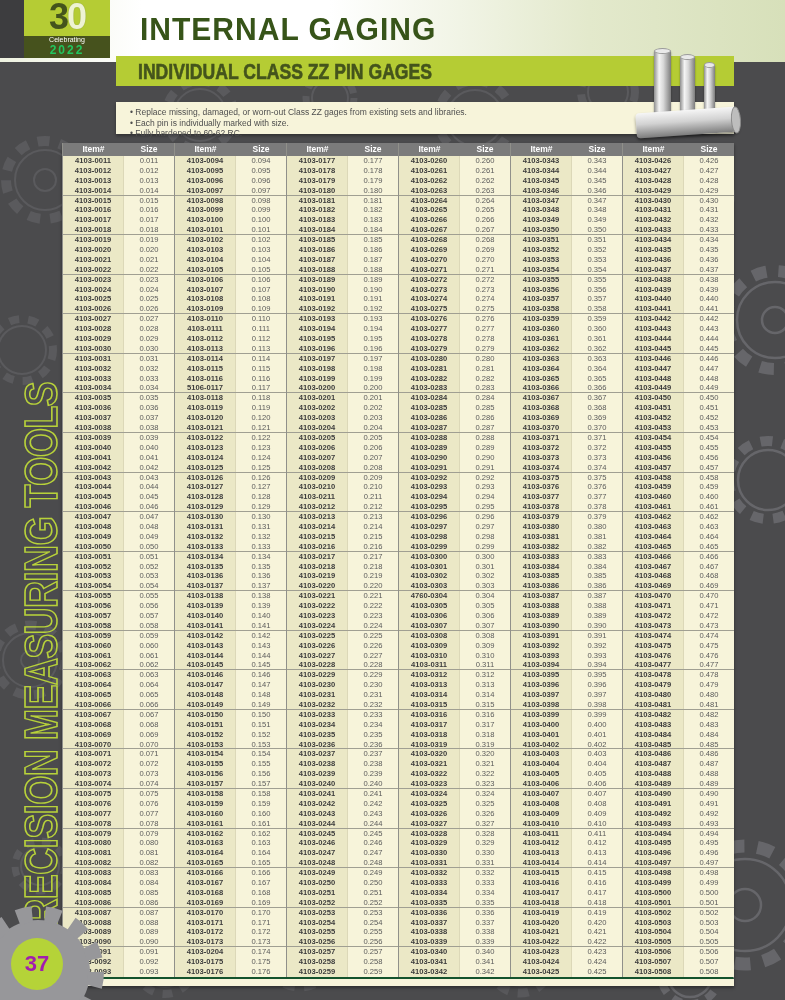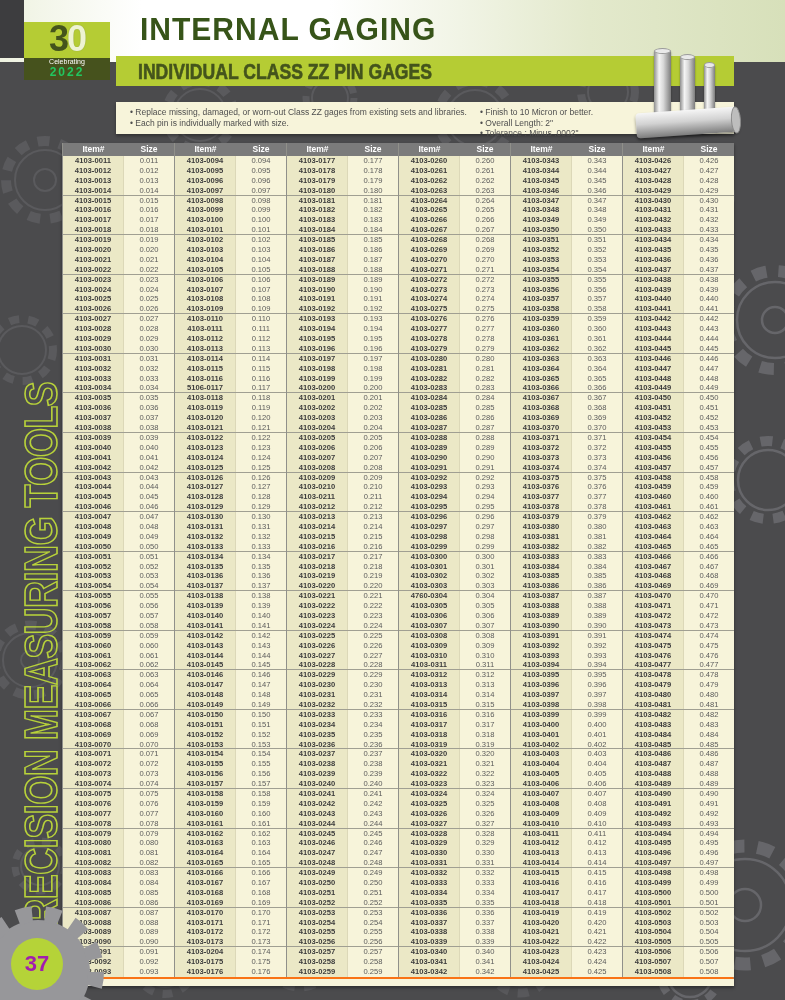--- a/index.html
+++ b/index.html
@@ -3,21 +3,21 @@
 <meta charset="utf-8">
 <style>
   html,body{margin:0;padding:0;}
   #page{position:relative;width:785px;height:1000px;background:#4b4b4d;overflow:hidden;
         font-family:"Liberation Sans",sans-serif;}
   
   #gear-layer{position:absolute;inset:0;z-index:0;}
   
   .top-band{position:absolute;top:0;left:0;width:785px;height:62px;z-index:2;
     background:linear-gradient(90deg,#eef2e0 0%,#ffffff 18%,#ffffff 42%,#e3e9cc 75%,#d7e0ba 100%);}
-  .logo{position:absolute;top:0;left:24px;width:86px;height:58px;background:#b5cc34;z-index:3;overflow:hidden;margin-top:22px;}
+  .logo{position:absolute;top:0;left:24px;width:86px;height:58px;background:#b5cc34;z-index:3;overflow:hidden;}
   .logo-notch{position:absolute;top:0;left:0;width:24px;height:58px;background:#3d3d3f;z-index:3;}
   .logo-num{text-align:center;font-size:36px;line-height:34px;font-weight:bold;letter-spacing:-2px;}
   .logo-num .d1{color:#44541c;}
   .logo-num .d2{color:#eef3d2;text-shadow:0 0 1px #7d8f3a;}
   .logo-strip{position:absolute;left:0;right:0;bottom:0;height:22px;background:#46521d;text-align:center;}
   .logo-cap{display:block;font-size:7px;color:#ffffff;line-height:8px;}
   .logo-year{display:block;font-size:12px;line-height:12px;font-weight:bold;color:#22c55e;letter-spacing:2px;}
   .page-title{position:absolute;top:12px;left:140px;z-index:3;font-size:31px;font-weight:bold;
     color:#375419;letter-spacing:1px;transform:scaleX(.97);transform-origin:left;}
   
@@ -42,21 +42,21 @@
   .pin2{left:44px;top:12px;width:15px;height:76px;}
   .pin3{left:68px;top:20px;width:11px;height:66px;}
   .pin-h{position:absolute;left:0px;top:66px;width:102px;height:25px;transform:rotate(-4deg);
     border-radius:4px;background:linear-gradient(180deg,#f6f6f6 0%,#d2d2d2 45%,#7c7c7c 100%);
     box-shadow:0 2px 3px rgba(0,0,0,.45);}
   .pin-h::after{content:"";position:absolute;right:-3px;top:0;width:8px;height:25px;border-radius:50%;
     background:#bdbdbd;border:.5px solid #8a8a8a;}
   
   .table-box{position:absolute;left:62px;top:143px;width:672px;background:#f7f4da;z-index:2;
     padding-bottom:7px;box-shadow:0 2px 3px rgba(0,0,0,.4);}
-  .pairs{display:flex;border-right:1px solid #90908a;border-bottom:2px solid #f97316;}
+  .pairs{display:flex;border-right:1px solid #90908a;border-bottom:2px solid #14532d;}
   .pair{width:112px;box-sizing:border-box;border-left:1px solid #90908a;}
   .pair-hdr{display:flex;height:13px;background:#7b7b7b;color:#ffffff;font-size:8.5px;font-weight:bold;}
   .h-item{width:61px;text-align:center;line-height:13px;}
   .h-size{width:50px;text-align:center;line-height:13px;}
   .row{display:flex;height:9.9px;box-sizing:border-box;}
   .row.grp{border-bottom:1px solid #a09f92;}
   .c-item{width:61px;box-sizing:border-box;background:#ebe8c6;border-right:1px solid #dcd8b8;
     font-weight:bold;color:#3c3c3c;font-size:7.6px;line-height:9.6px;text-align:center;}
   .c-size{width:50px;box-sizing:border-box;background:#f7f4da;
     color:#5a5a5a;font-size:7.6px;line-height:9.6px;text-align:center;}
@@ -168,25 +168,21 @@
   <div class="page-title">INTERNAL GAGING</div>
 
   <div class="banner">
     <div class="banner-text">INDIVIDUAL CLASS ZZ PIN GAGES</div>
   </div>
 
   <div class="info-box">
     <ul class="bullets-left">
         <li>Replace missing, damaged, or worn-out Class ZZ gages from existing sets and libraries.</li>
         <li>Each pin is individually marked with size.</li>
-      </ul>
-    <ul class="bullets-right">
-        <li>Finish to 10 Micron or better.</li>
-        <li>Overall Length: 2"</li>
-        <li>Tolerance : Minus .0002"</li>
+        <li>Fully hardened to 60-62 RC.</li>
       </ul>
   </div>
 
   <div class="pins">
     <div class="pin pin1"></div>
     <div class="pin pin2"></div>
     <div class="pin pin3"></div>
     <div class="pin-h"></div>
   </div>
 

